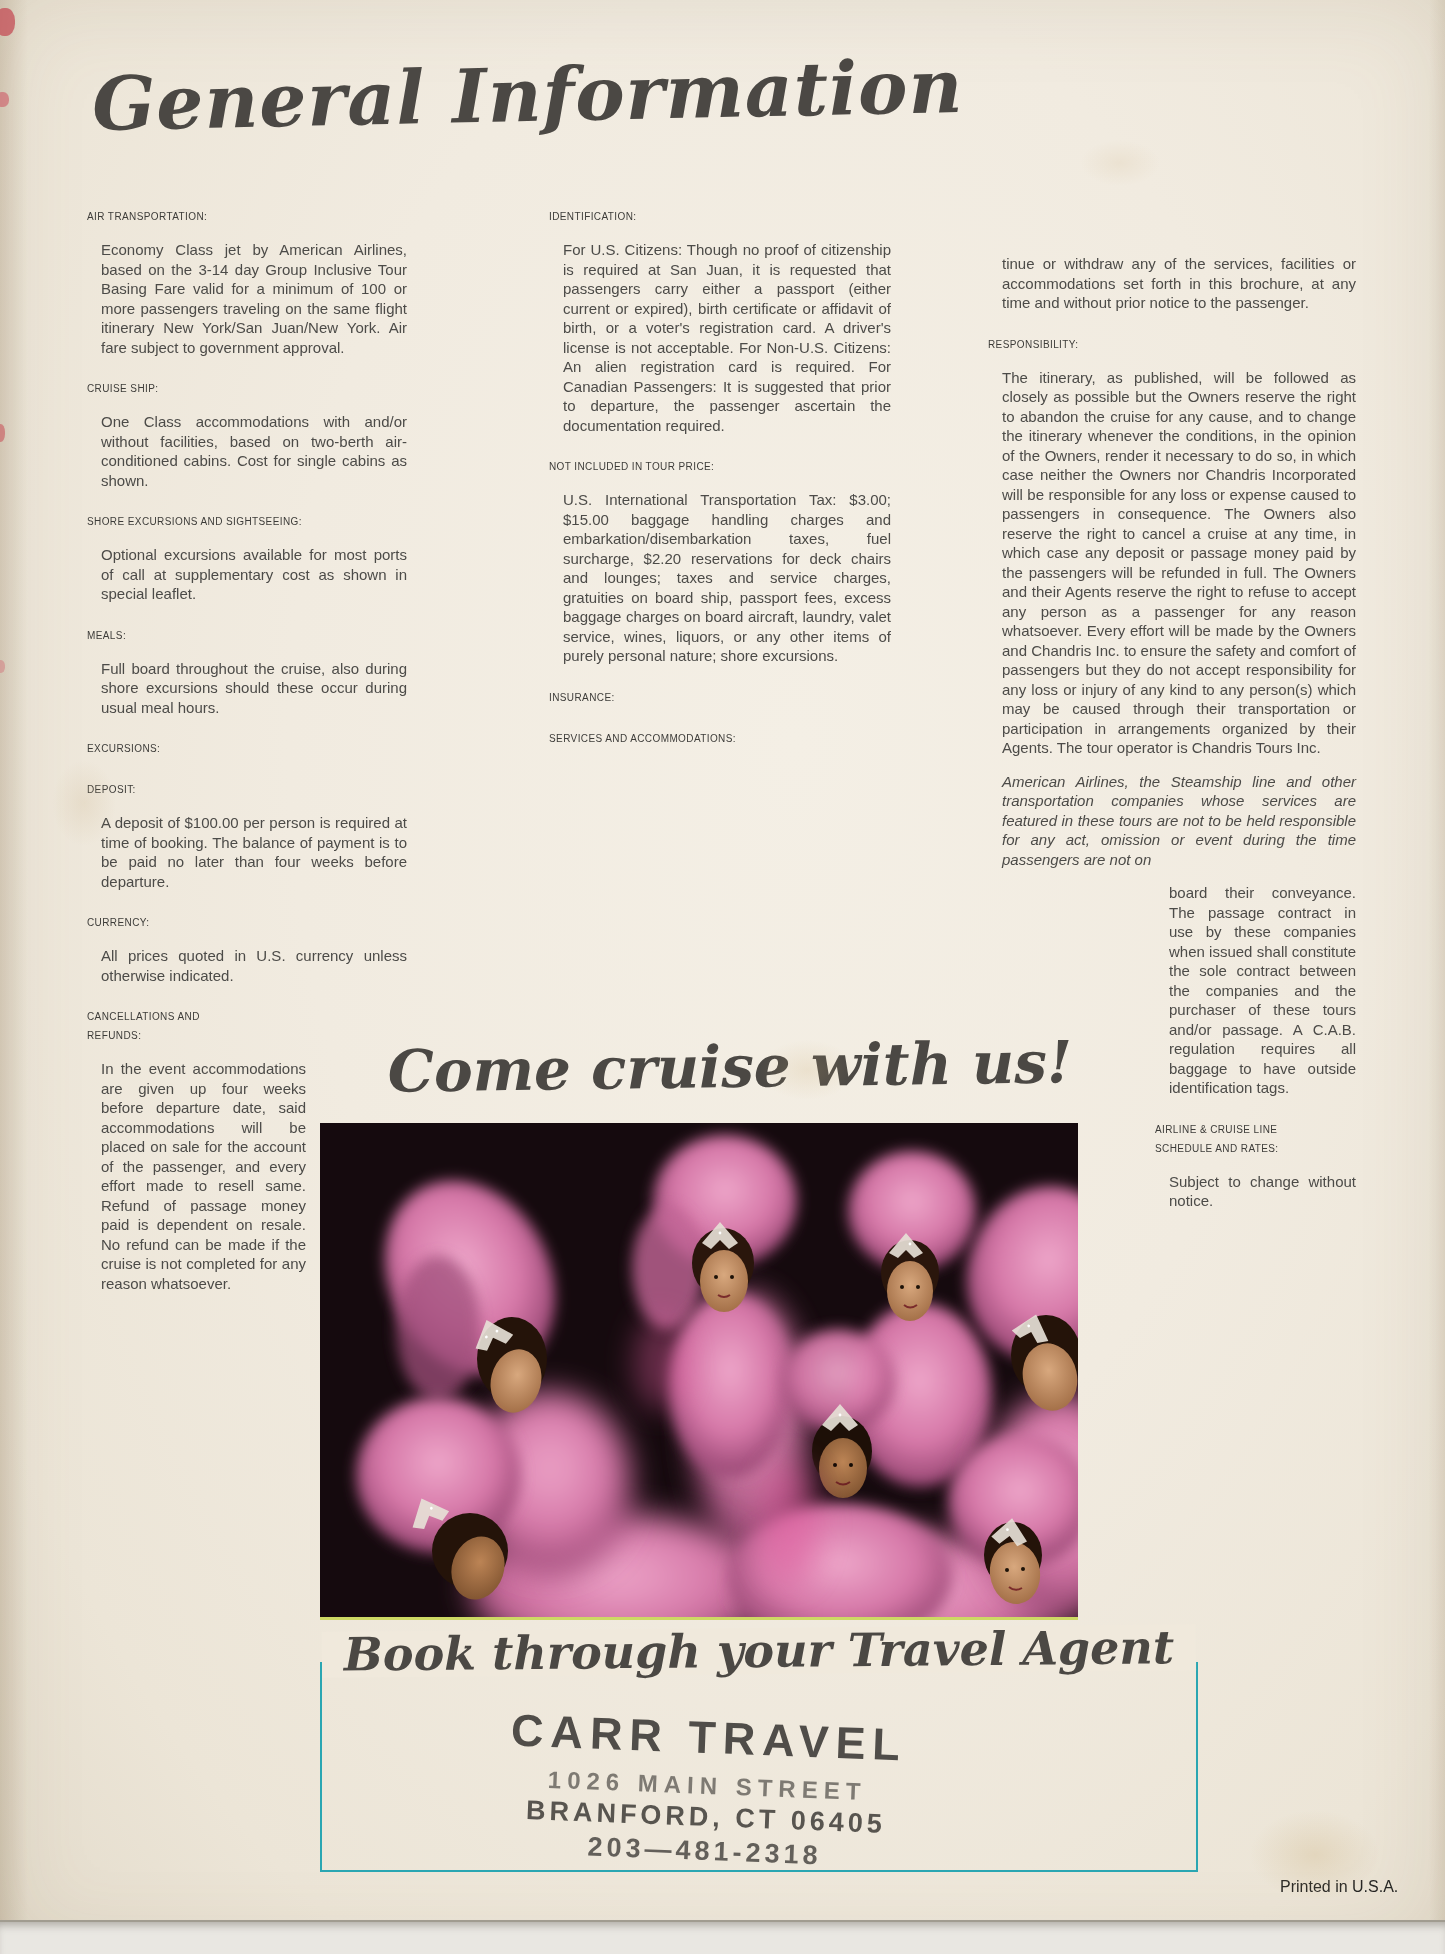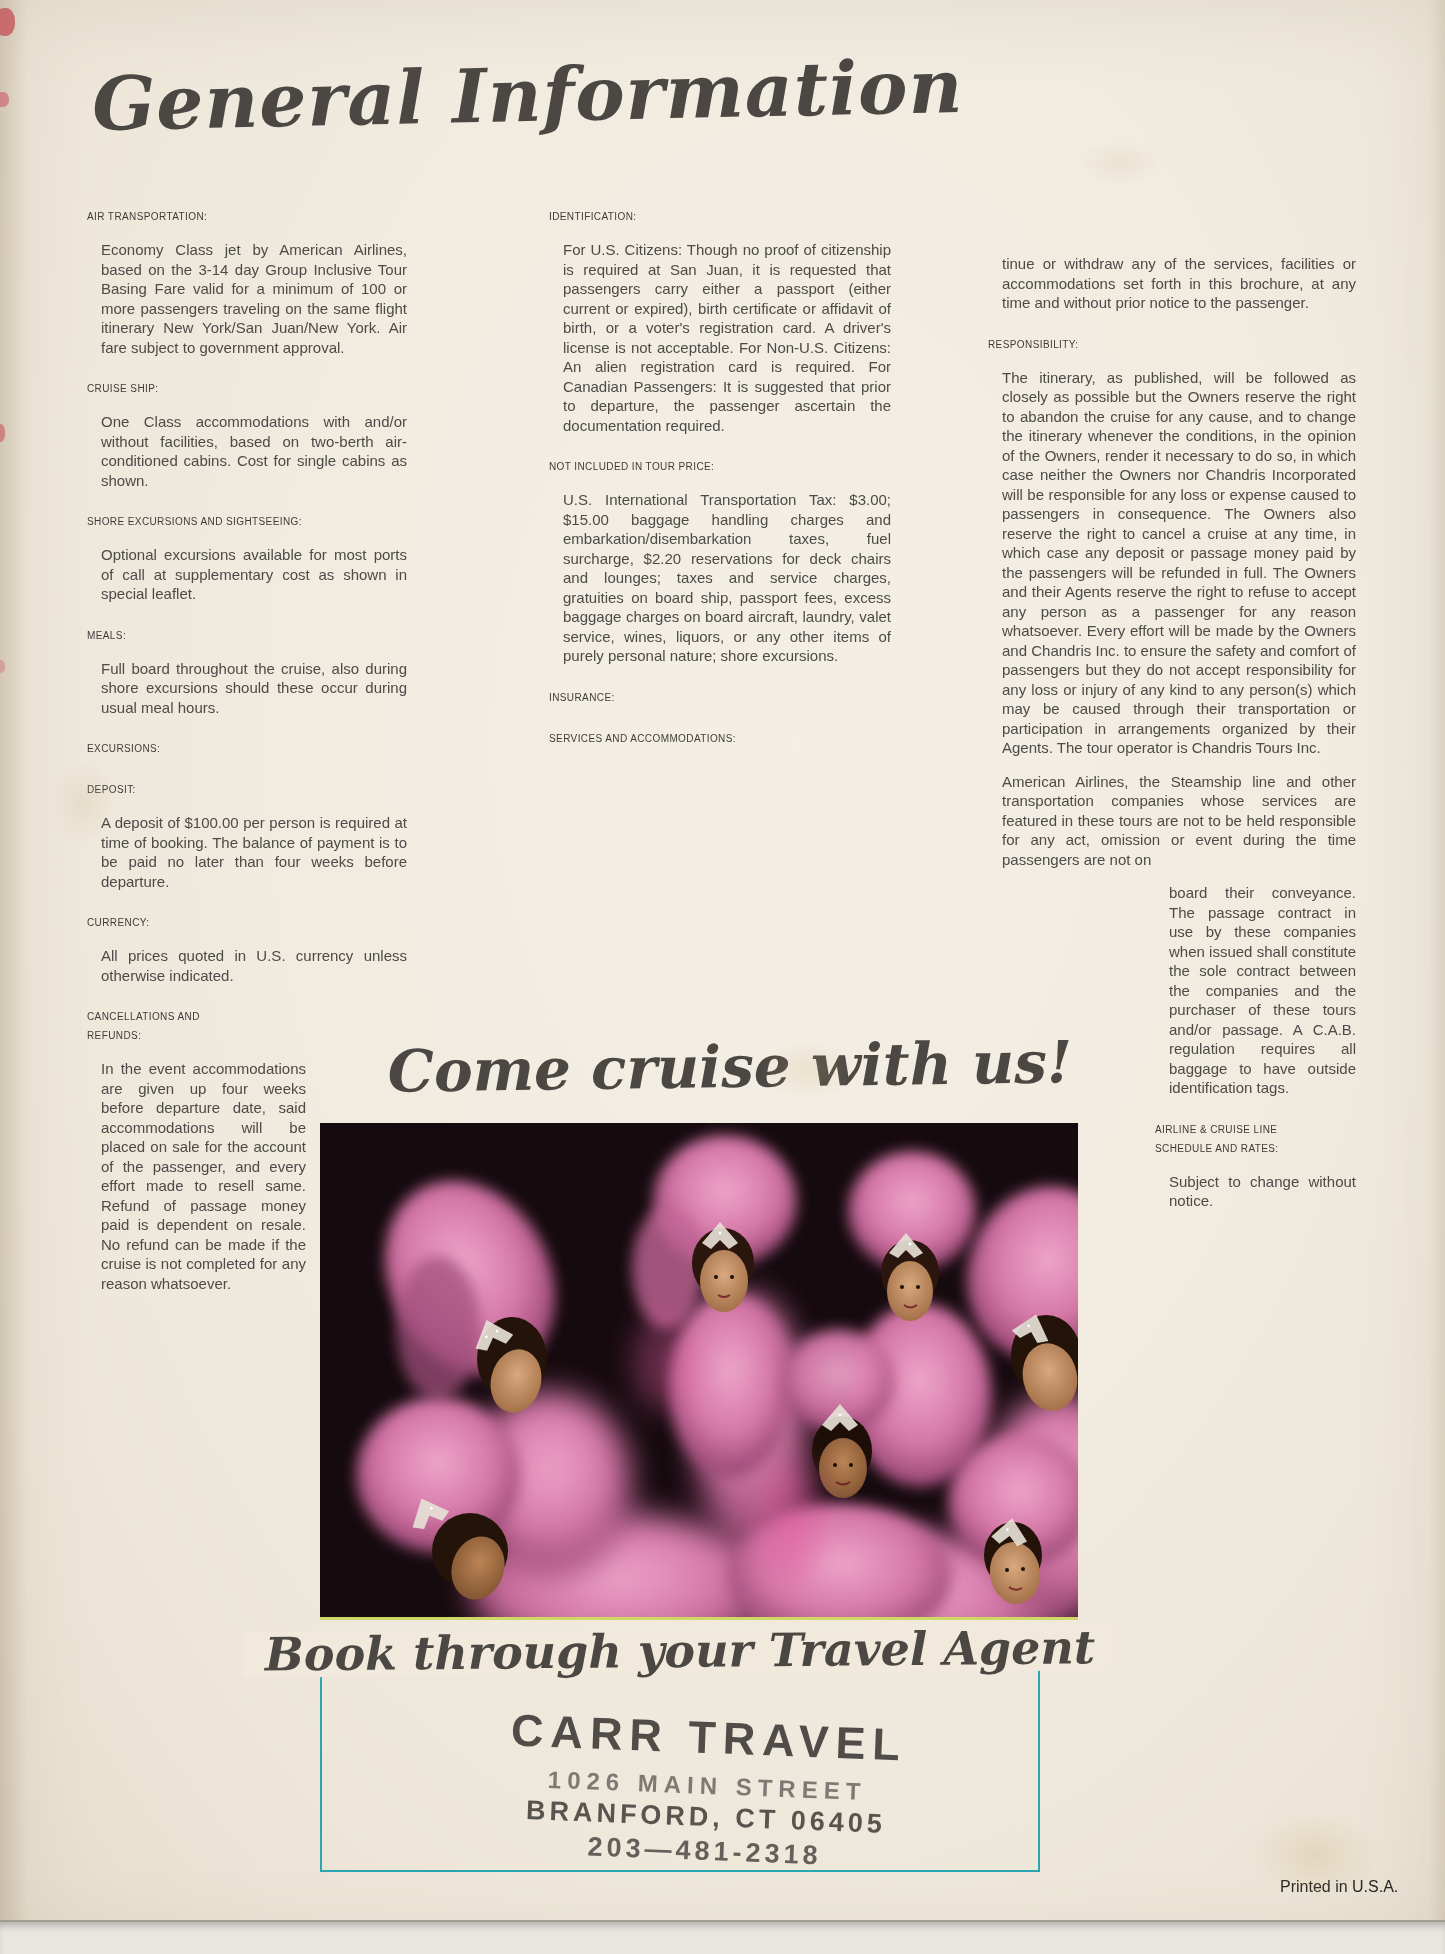--- a/index.html
+++ b/index.html
@@ -29,28 +29,28 @@
   .col h2 { font-size:10px; font-weight:400; color:#3d3c39; letter-spacing:.4px;
     margin:22px 0 6px; text-align:left; line-height:19px; }
   .col h2:first-child { margin-top:0; }
   .col p { margin:14px; }
   .col1 { left:87px;  top:207px; width:334px; }
   .col2 { left:549px; top:207px; width:356px; }
   .col3 { left:988px; top:240px; width:382px; }
   .w150 { width:155px; }
   .w170 { width:175px; }
   .narrowc { width:205px; }
-  .spaced { margin-top:26px; }
+  .spaced { margin-top:26px;font-style:italic; }
   .narrow3 { margin-left:167px; width:215px; }
 
   .photo { position:absolute; left:320px; top:1123px; width:758px; height:497px;
     border-bottom:3px solid #cdd964; background:#140a0e; }
   .photo svg { display:block; }
 
-  .book-box { position:absolute; left:320px; top:1662px; width:720px; height:210px;
+  .book-box { position:absolute; left:320px; top:1662px; width:878px; height:210px;
     border:2px solid #2aa6b2; }
   .book-heading { position:absolute; left:50%; top:-36px; transform:translateX(-50%) rotate(-0.5deg);
     background:#f0e9dc; padding:0 22px; font-size:46px; white-space:nowrap; }
   .stamp { position:absolute; left:95px; top:48px; width:580px; text-align:center;
     transform:rotate(2.2deg); color:#2e2c29; font-weight:700; }
   .stamp div { white-space:nowrap; }
   .stamp-line1 { font-size:45px; letter-spacing:7px; opacity:.82; }
   .stamp-line2 { font-size:24px; letter-spacing:6px; opacity:.58; margin-top:8px; }
   .stamp-line3 { font-size:27px; letter-spacing:4px; opacity:.78; margin-top:2px; }
   .stamp-line4 { font-size:27px; letter-spacing:4px; opacity:.72; margin-top:3px; }

